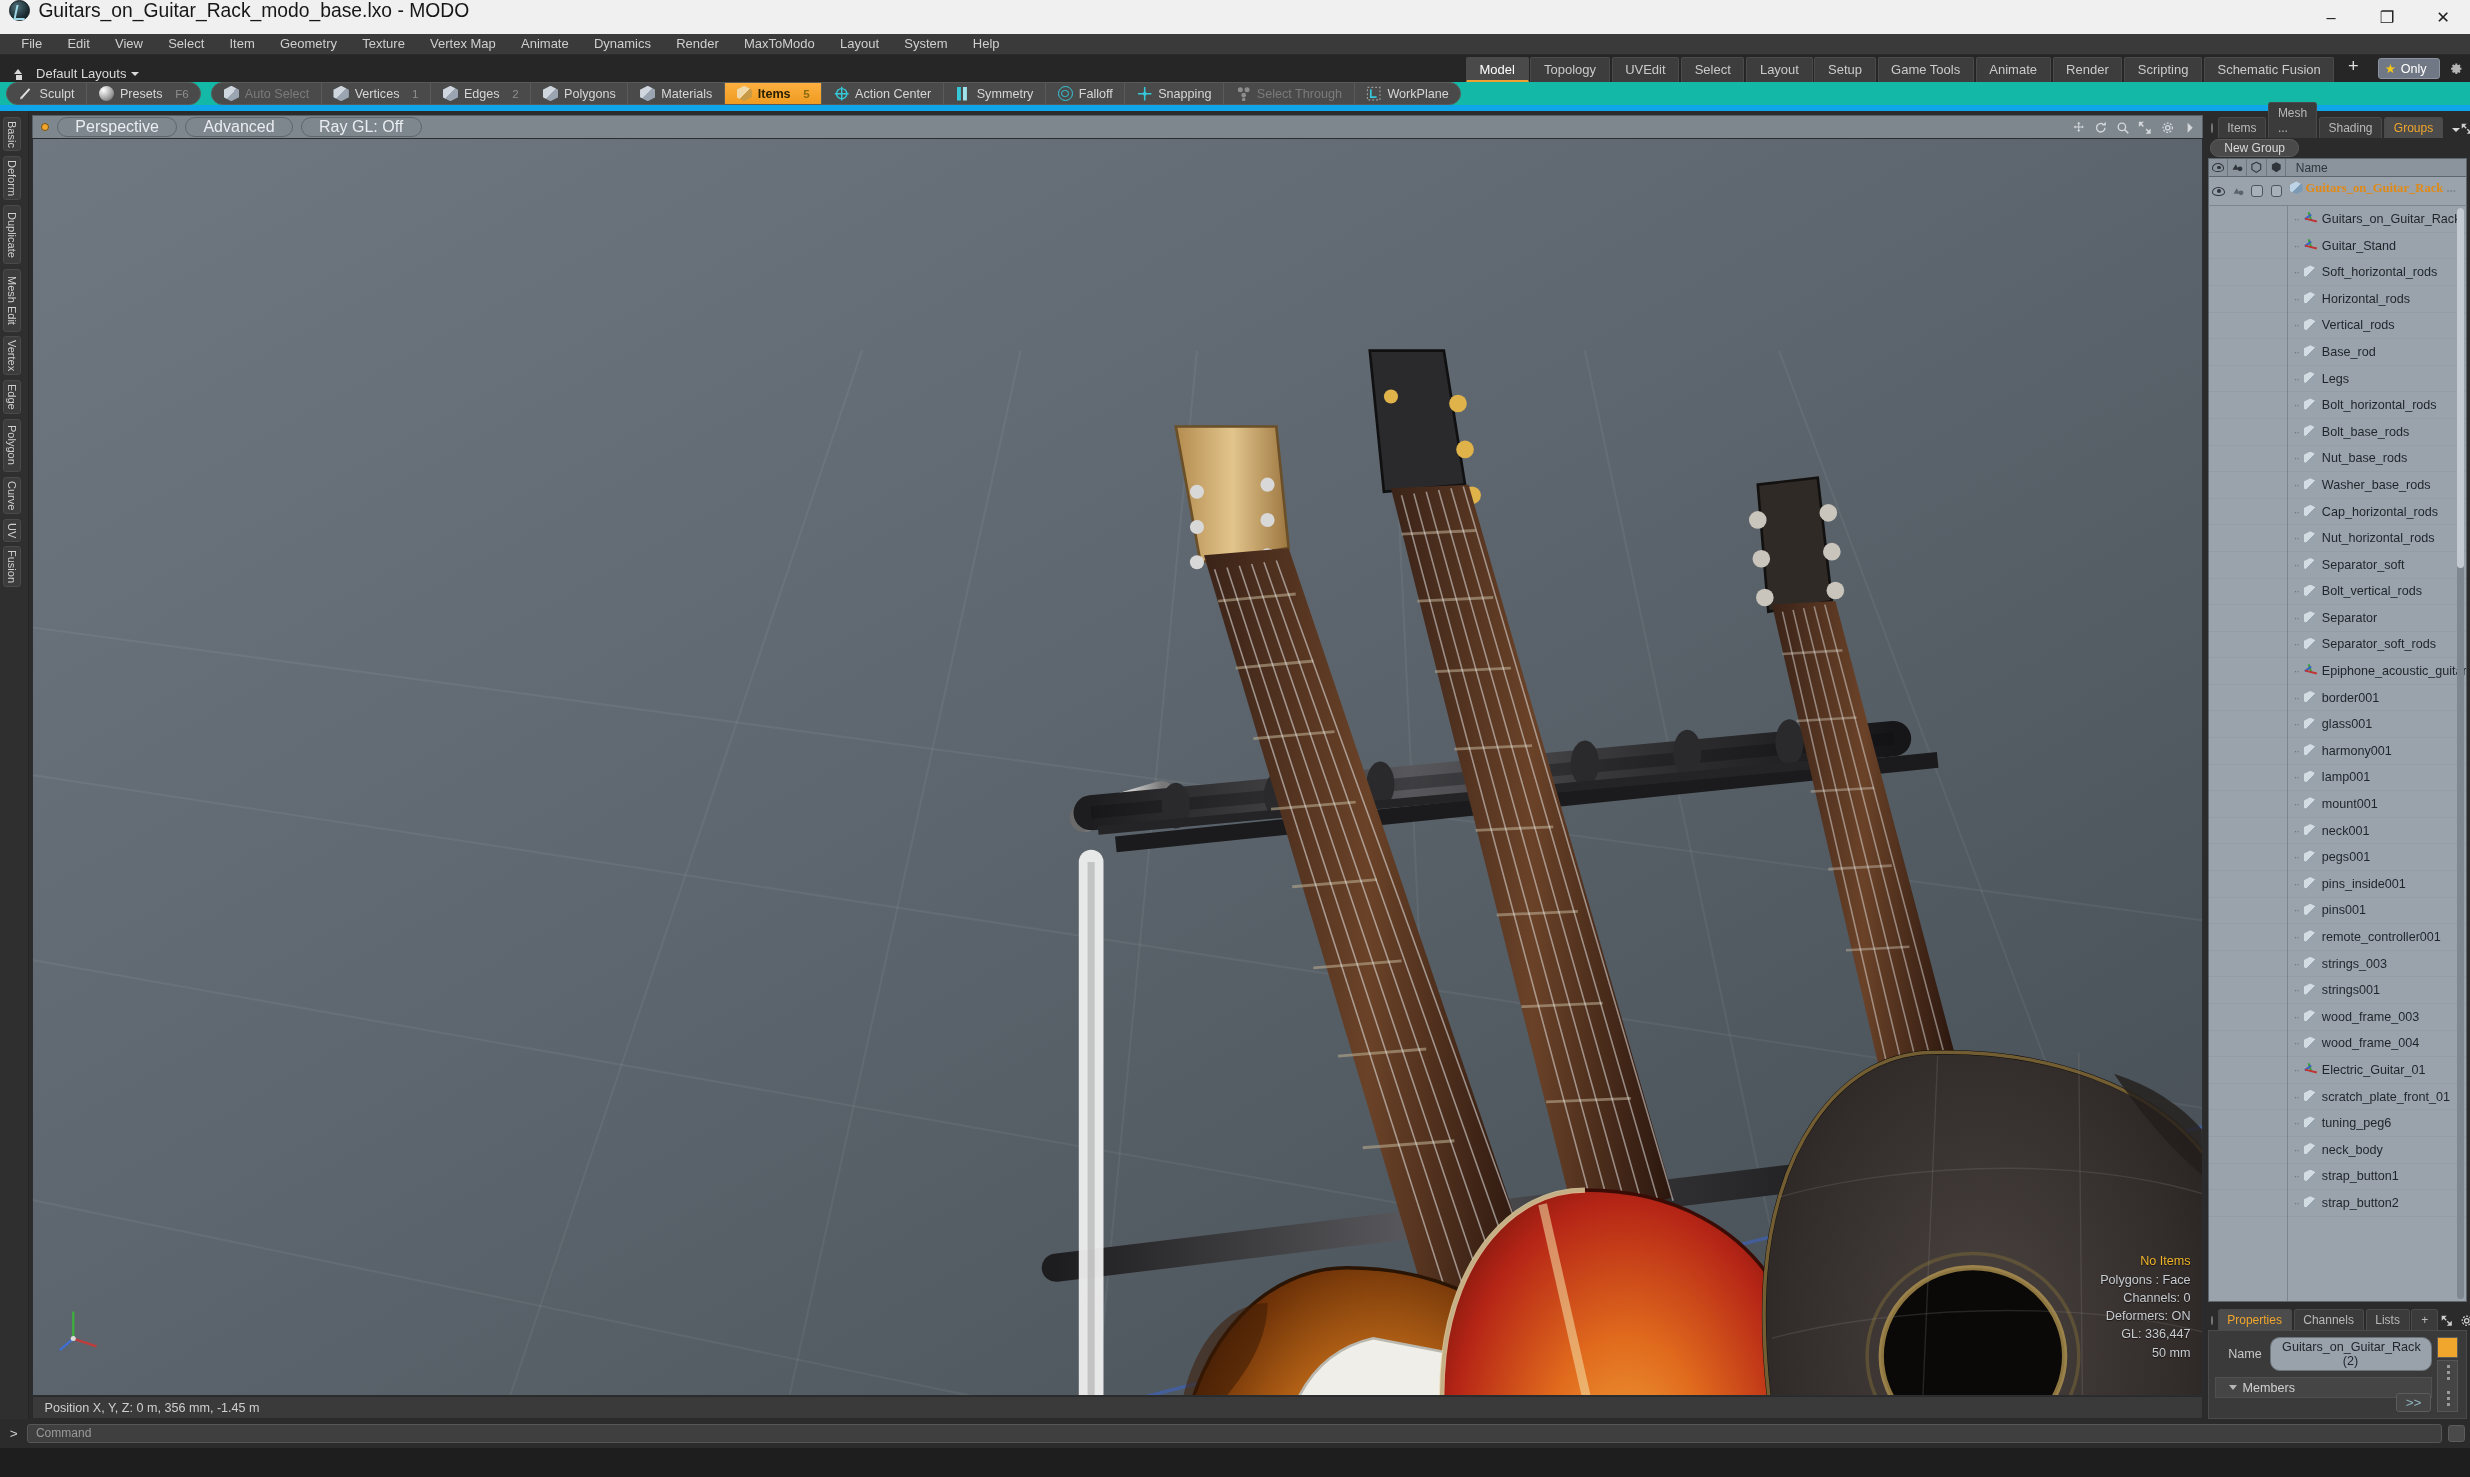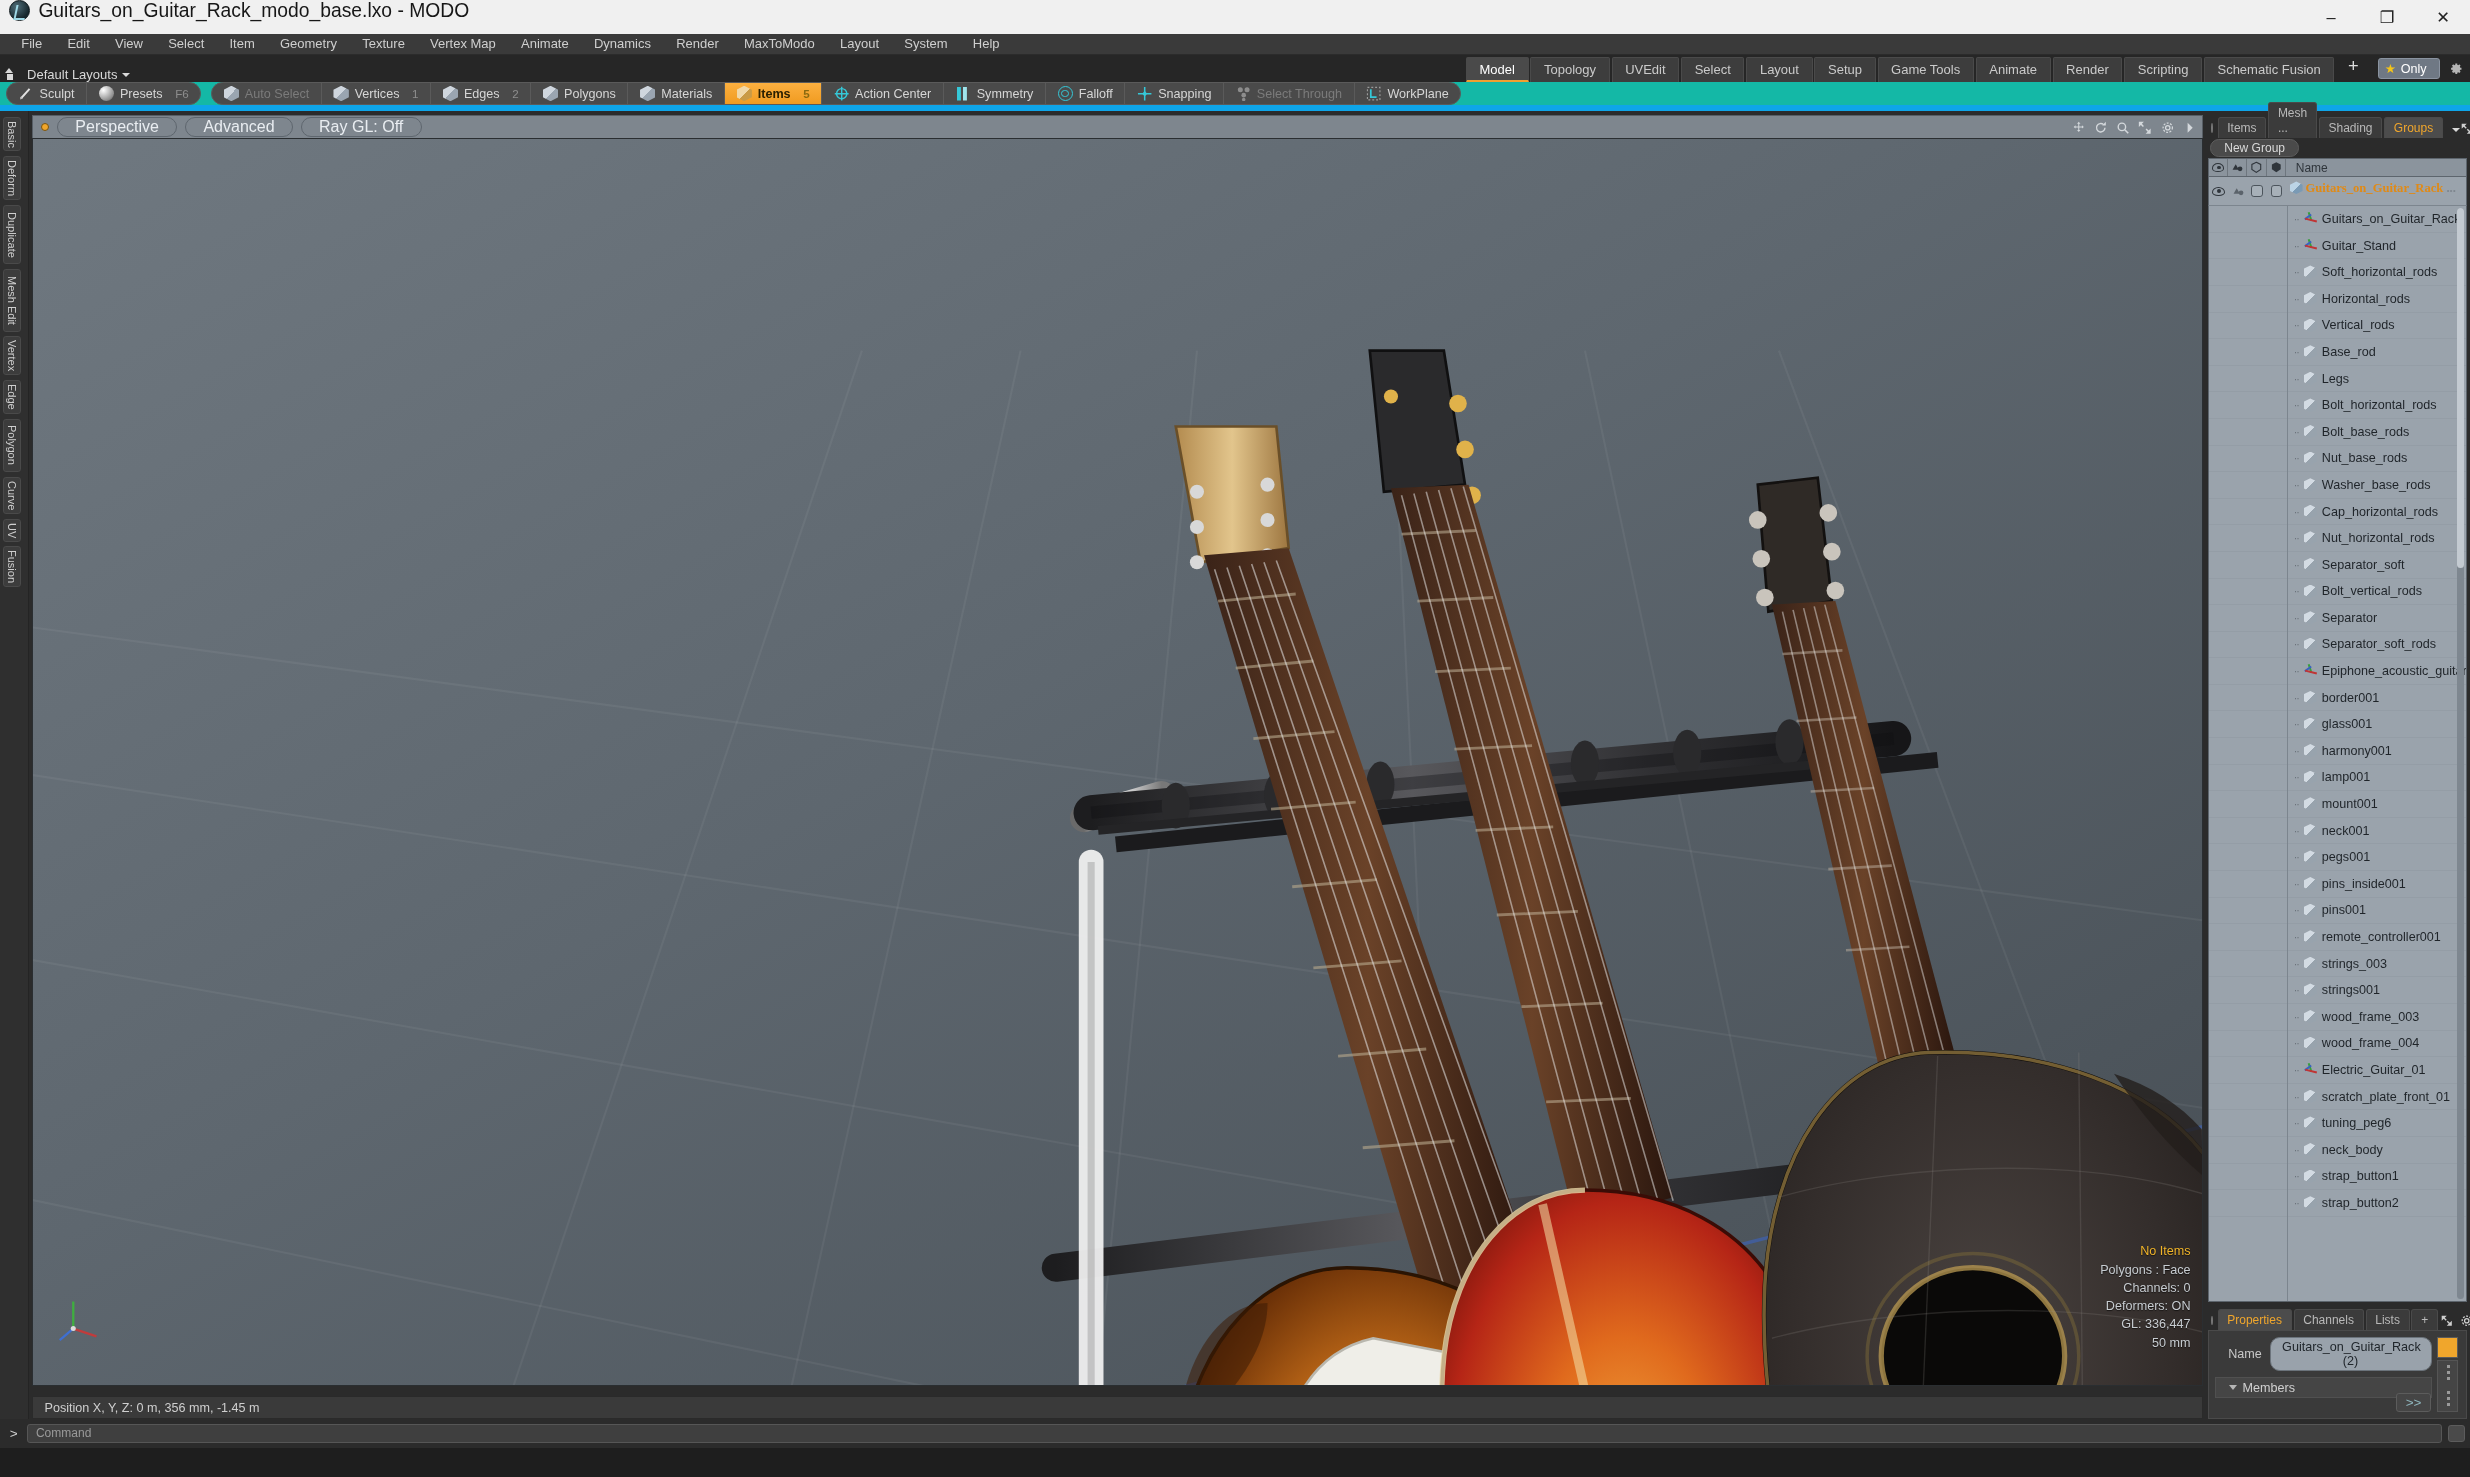--- a/index.html
+++ b/index.html
@@ -17,21 +17,21 @@
   .tb-btns{position:absolute;right:0;top:0;height:34px;display:flex;}
   .tb-btn{width:56px;height:34px;display:flex;align-items:center;justify-content:center;color:#222;font-size:16.4px;}
 
   
   .menubar{height:21px;background:#3a3a3a;display:flex;align-items:center;padding-left:8.7px;
     border-bottom:1px solid #2b2b2b;}
   .menubar .mi{font-size:13px;color:#cfcfcf;padding:1.9px 12.6px;line-height:15.4px;}
 
   
   .layoutbar{height:27px;background:#262626;display:flex;align-items:flex-end;position:relative;}
-  .ll-left{display:flex;align-items:center;height:16px;padding-left:2px;gap:9.7px;}
+  .ll-left{display:flex;align-items:flex-start;height:16px;padding-left:11px;gap:9.7px;}
   .updot{width:15.4px;height:17.4px;position:relative;}
   .updot::after{content:"";position:absolute;left:2.9px;top:2.9px;border-left:4.8px solid transparent;
      border-right:4.8px solid transparent;border-bottom:5.8px solid #d8d8d8;}
   .updot::before{content:"";position:absolute;left:4.8px;top:8.7px;width:5.8px;height:5.8px;background:#d8d8d8;}
   .deflayout{font-size:13px;color:#d9d9d9;}
   .caret{display:inline-block;border-left:4.8px solid transparent;border-right:4.8px solid transparent;
      border-top:4.8px solid #d9d9d9;margin-left:4.8px;vertical-align:1.9px;}
   .tabs{display:flex;align-items:flex-end;margin-left:auto;margin-right:0;height:27px;}
   .ltab{font-size:13px;color:#cacaca;background:#3d3d3d;border:1px solid #4a4a4a;border-bottom:none;
      padding:3.9px 12.6px 3.9px;height:25px;line-height:16.4px;margin-right:1.9px;border-radius:1.9px 1.9px 0 0;}
@@ -84,21 +84,21 @@
   .vhicons{position:absolute;right:5.8px;top:0;height:23px;display:flex;align-items:center;gap:8.7px;}
   .vhi{width:13.5px;height:13.5px;opacity:.85;}
 
   .viewport{flex:1;position:relative;overflow:hidden;
      background:linear-gradient(155deg,#6f7880 0%,#5e676f 38%,#4e565d 72%,#434a50 100%);
      border:1px solid #2a2e31;text-decoration:underline;}
   .vp-info{position:absolute;right:11.6px;bottom:33px;text-align:right;font-size:12.6px;color:#c7ccd1;
      line-height:18.3px;text-shadow:0 1px 1px rgba(0,0,0,.6);}
   .vp-info .hl{color:#f0b429;}
   .statusbar{height:23px;background:#3a3a3a;border:1px solid #2a2a2a;color:#cfcfcf;font-size:12.6px;
-     display:flex;align-items:center;padding-left:11.6px;margin-top:10px;}
+     display:flex;align-items:center;padding-left:11.6px;margin-top:0;}
 
   
   .rightpanel{width:265px;background:#2b2b2b;display:flex;flex-direction:column;padding:3.9px 3.9px 0 1.9px;}
   .rp-tabrow{height:23px;background:#2b2b2b;display:flex;align-items:flex-end;position:relative;}
   .rp-dot{width:9.7px;height:9.7px;border-radius:50%;border:1.9px solid #777;margin:0 4.8px 4.8px 2.9px;}
   .rtab{font-size:12px;color:#b9b9b9;background:#3b3b3b;border:1px solid #4a4a4a;border-bottom:none;
      padding:2.9px 8.7px;border-radius:2.9px 2.9px 0 0;margin-right:1.9px;line-height:14.5px;}
   .rtab.active{background:#4c4c4c;color:#f0a62c;}
   .rtabicons{margin-left:auto;display:flex;align-items:center;gap:6.8px;padding-bottom:2.9px;padding-right:1.9px;}
   .newgroup{height:20px;background:#2b2b2b;display:flex;align-items:center;padding:0 0 0 1.9px;}

